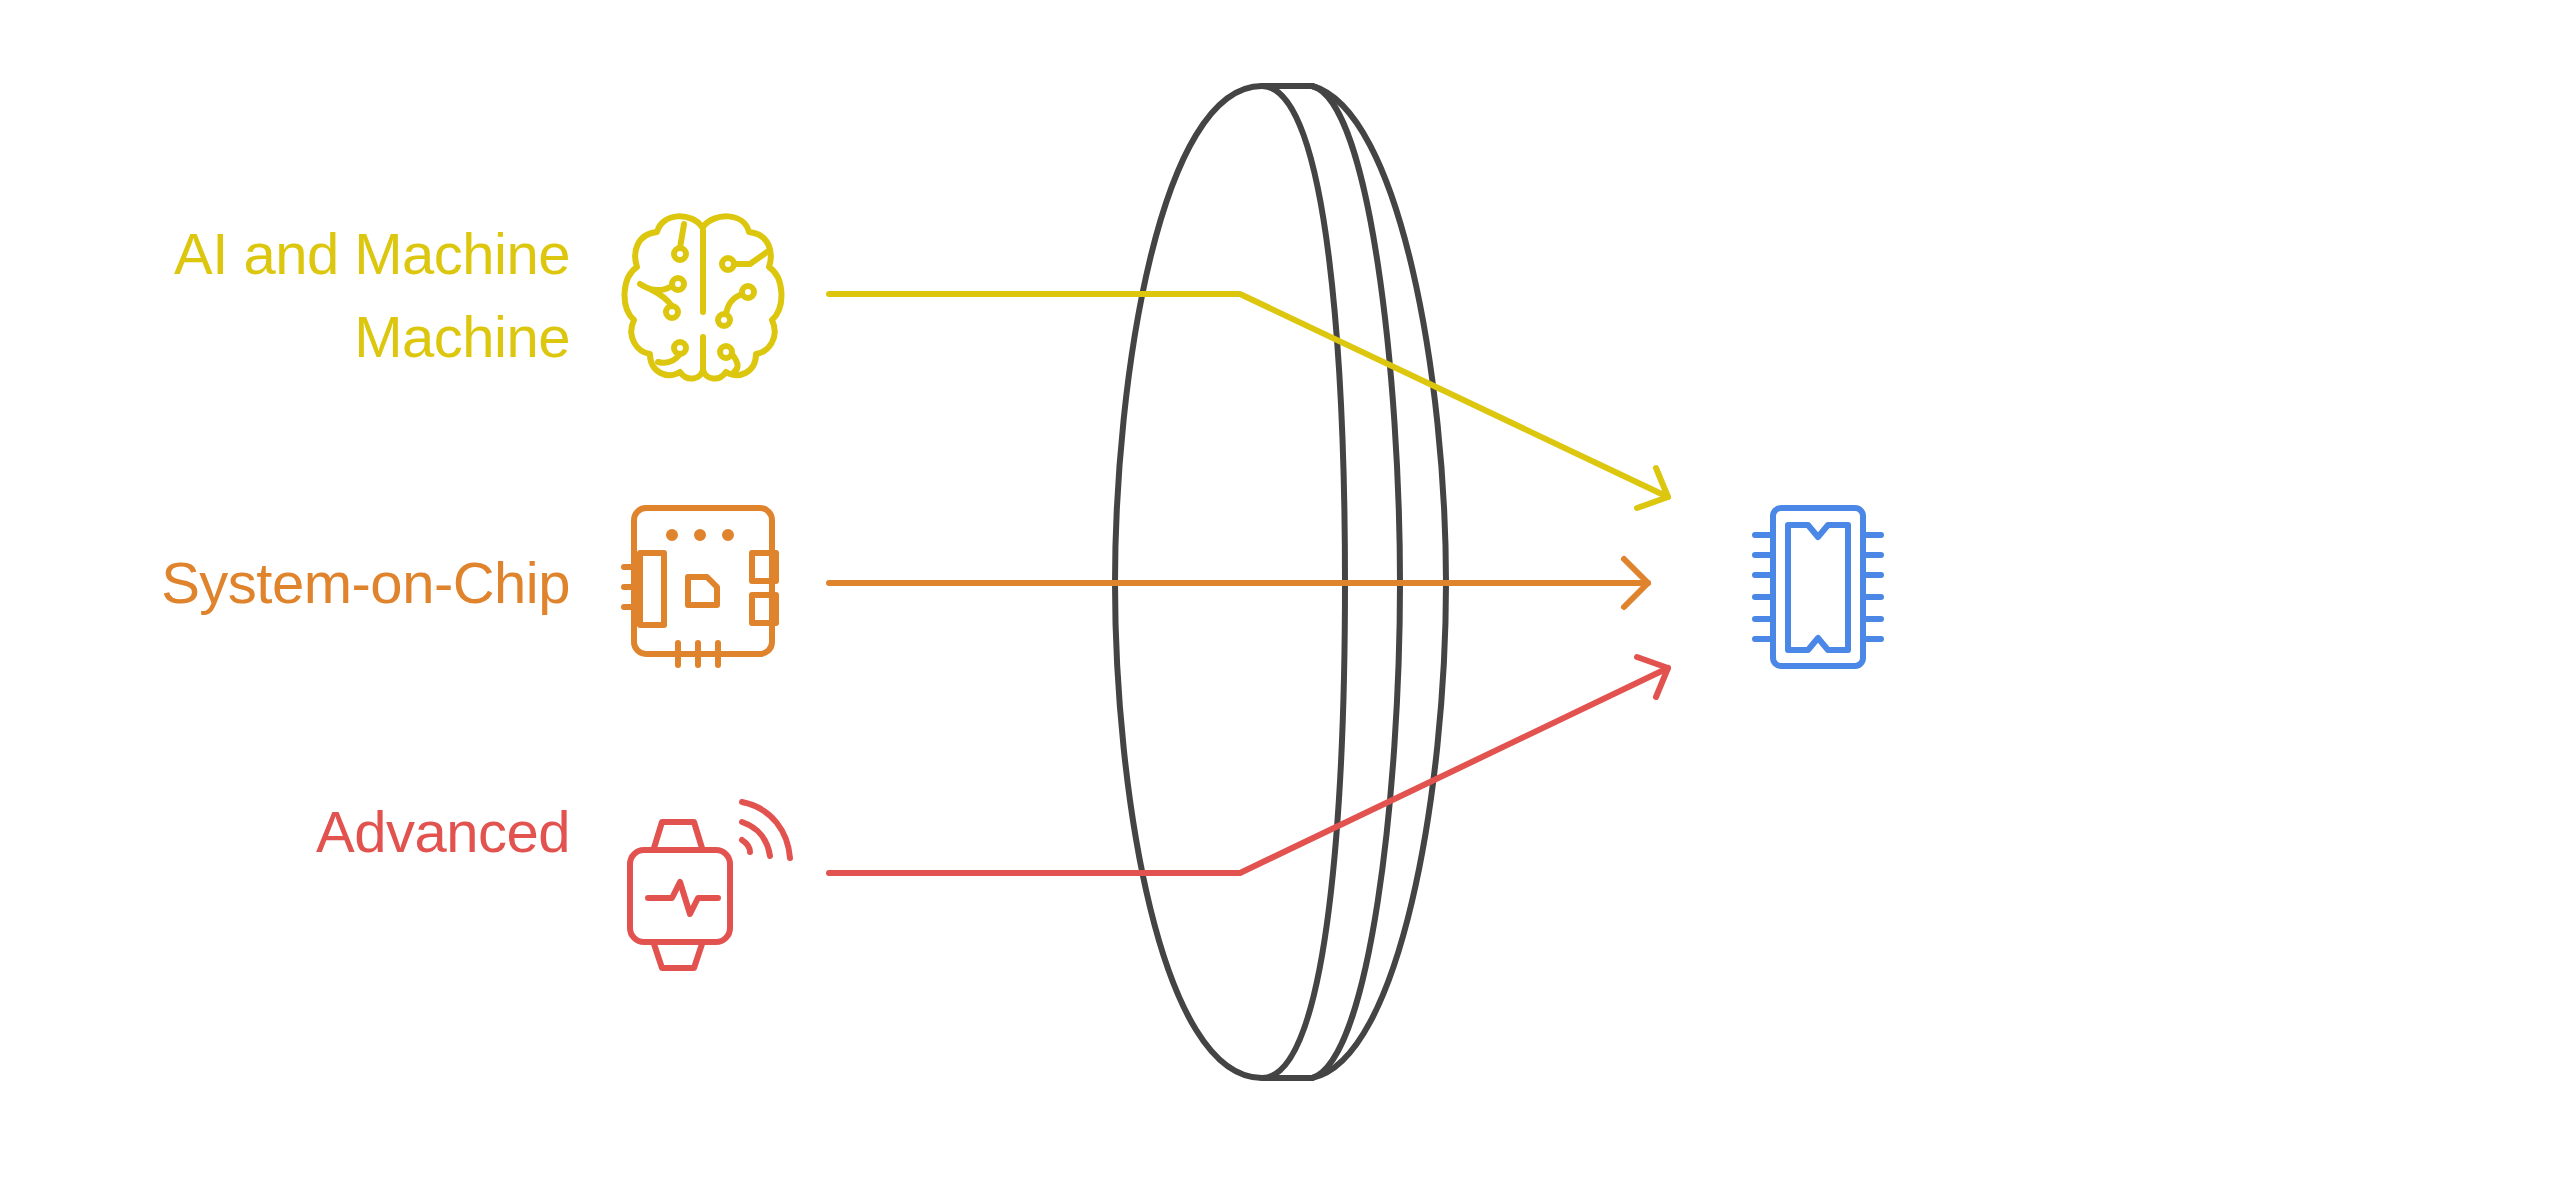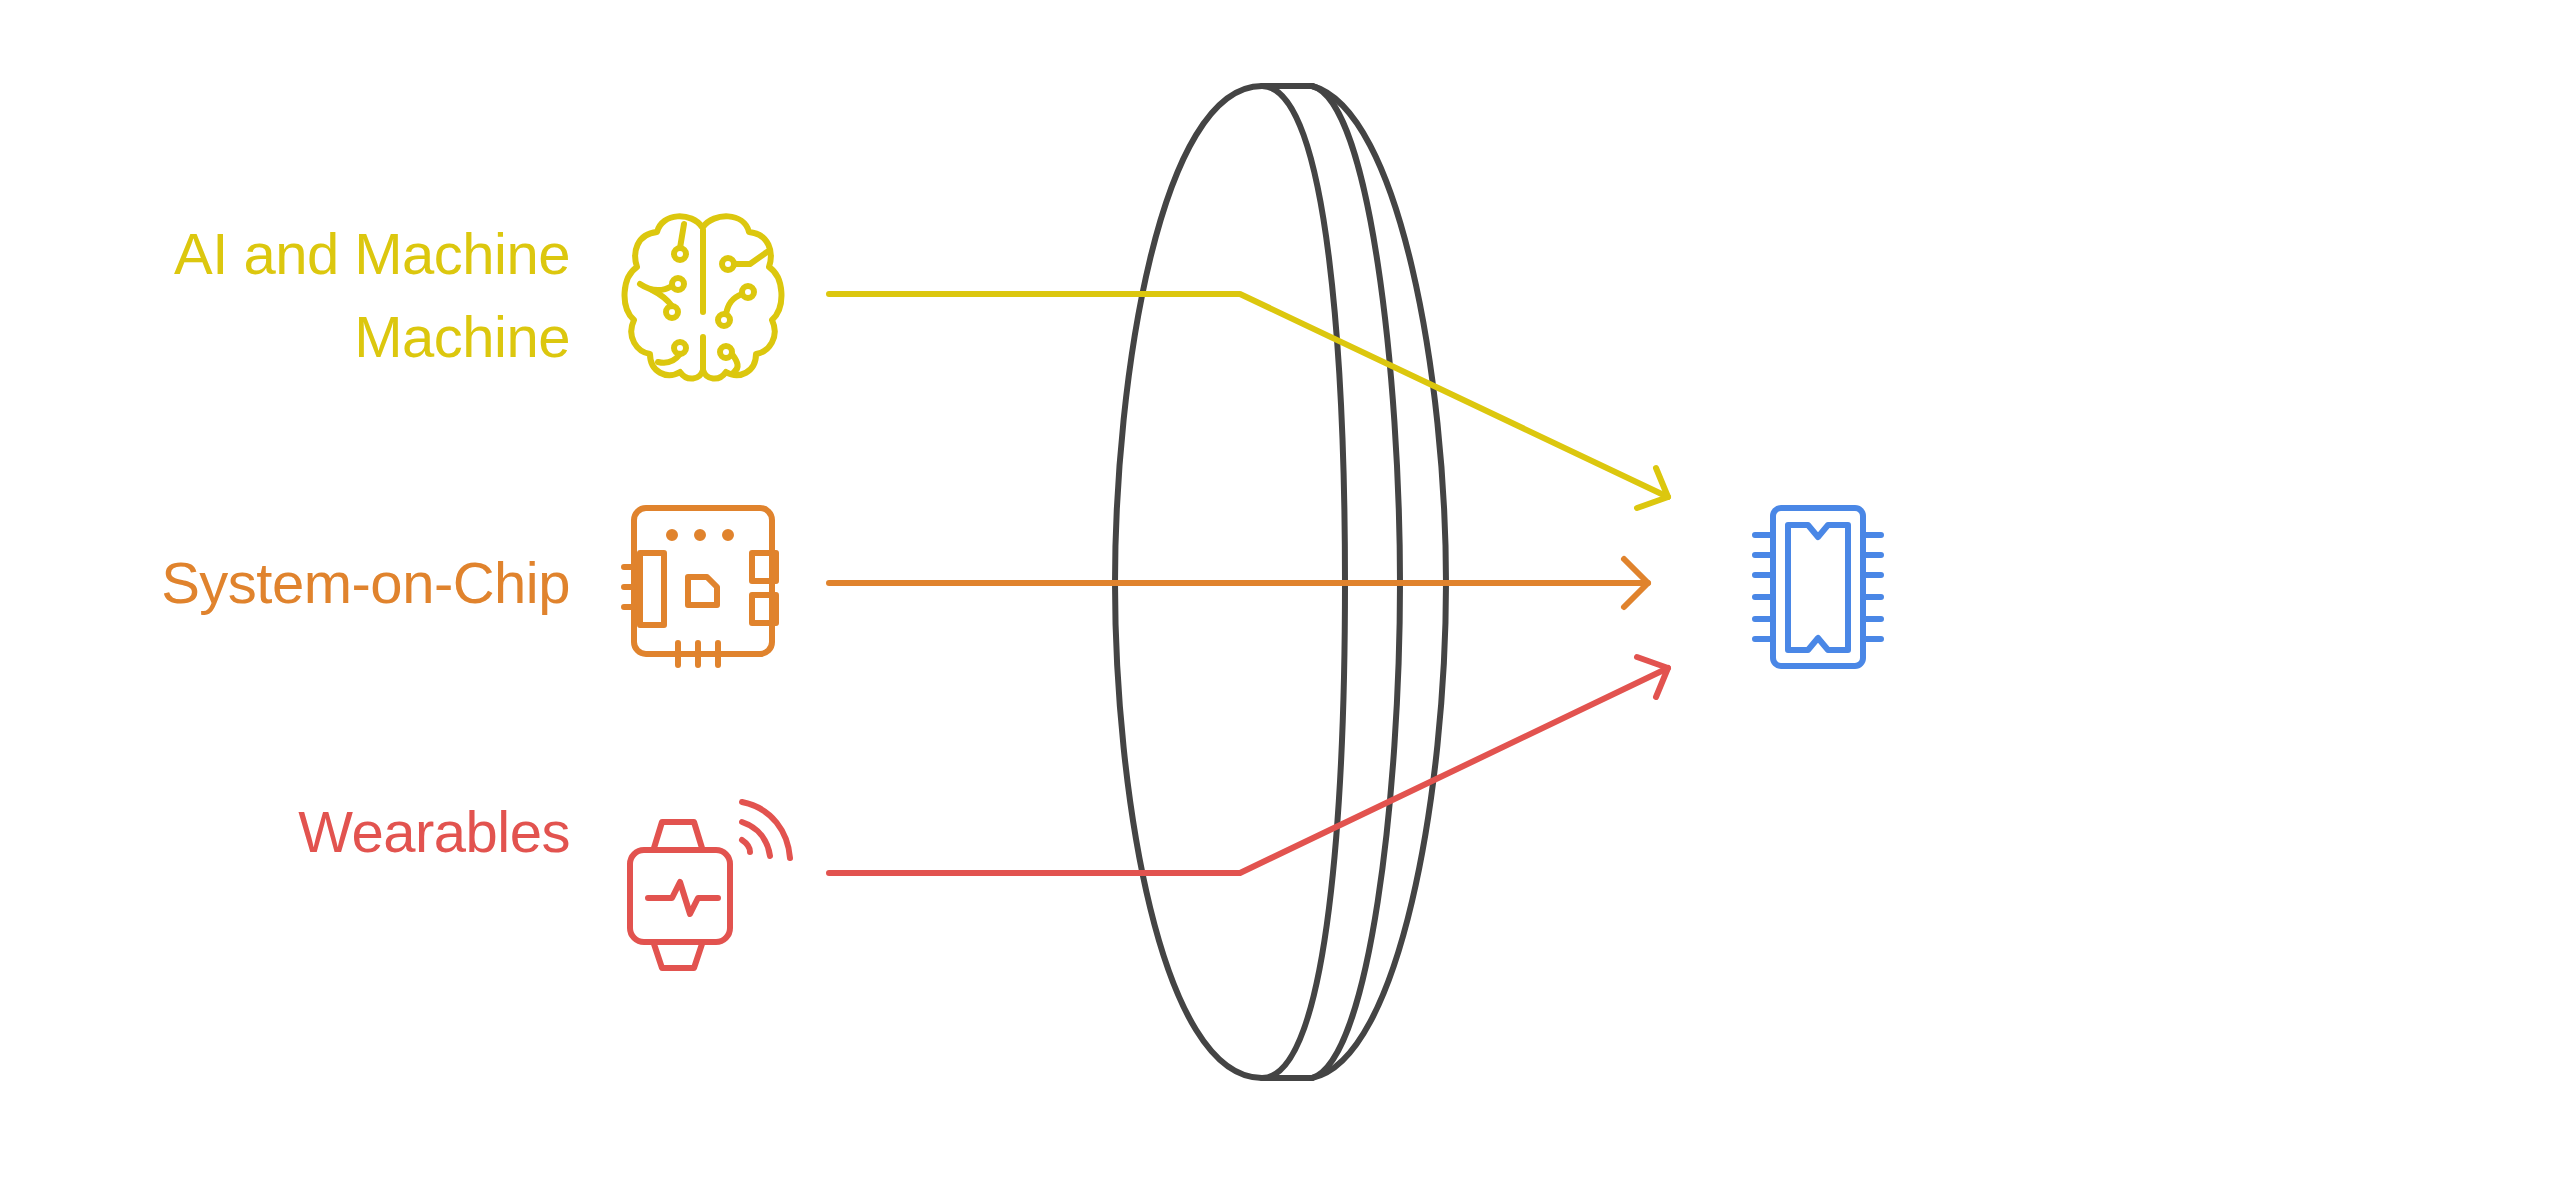--- a/index.html
+++ b/index.html
@@ -98,17 +98,17 @@
 <div class="label right-align" style="right:1990px; top:212px; color:#DCC70E;">
   <span>AI and Machine</span>
   <span>Machine</span>
 </div>
 
 <div class="label right-align" style="right:1990px; top:541px; color:#E0832D;">
   <span>System-on-Chip</span>
 </div>
 
 <div class="label right-align" style="right:1990px; top:790px; color:#E2534F;">
-  <span>Wearables</span>
+  <span>Advanced</span>
 </div>
 
 <div class="label left-align" style="left:1953px; top:502px; color:#444444;">
 </div>
 
 </body></html>

